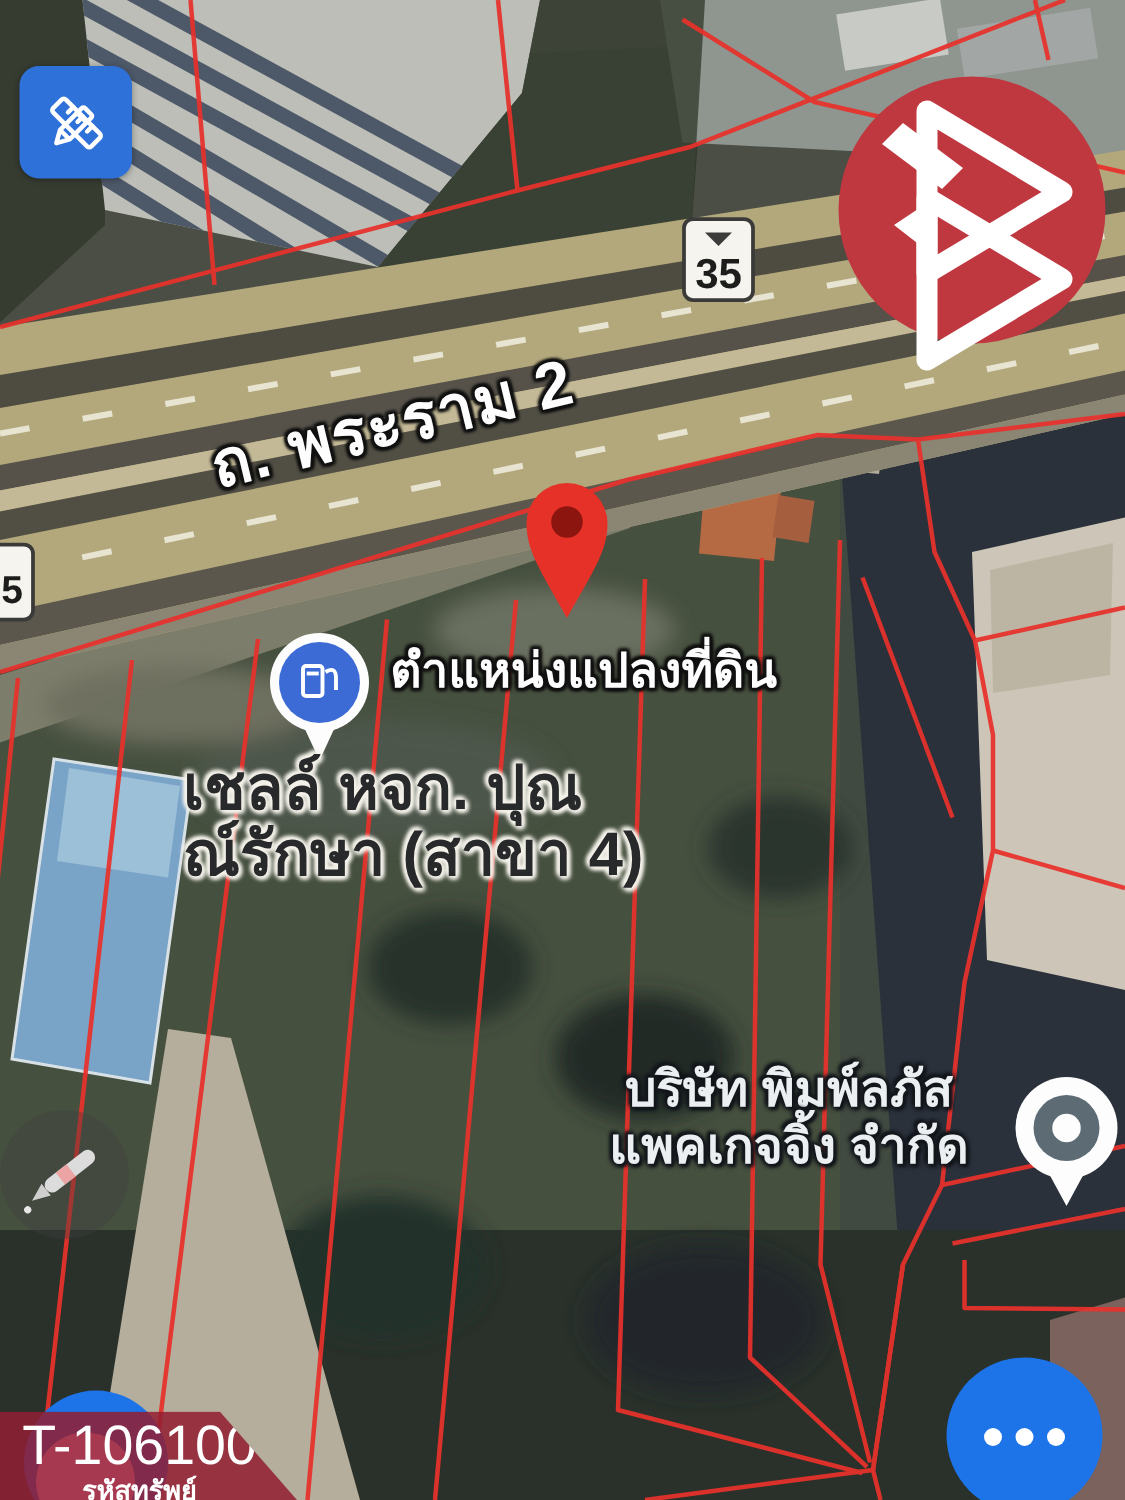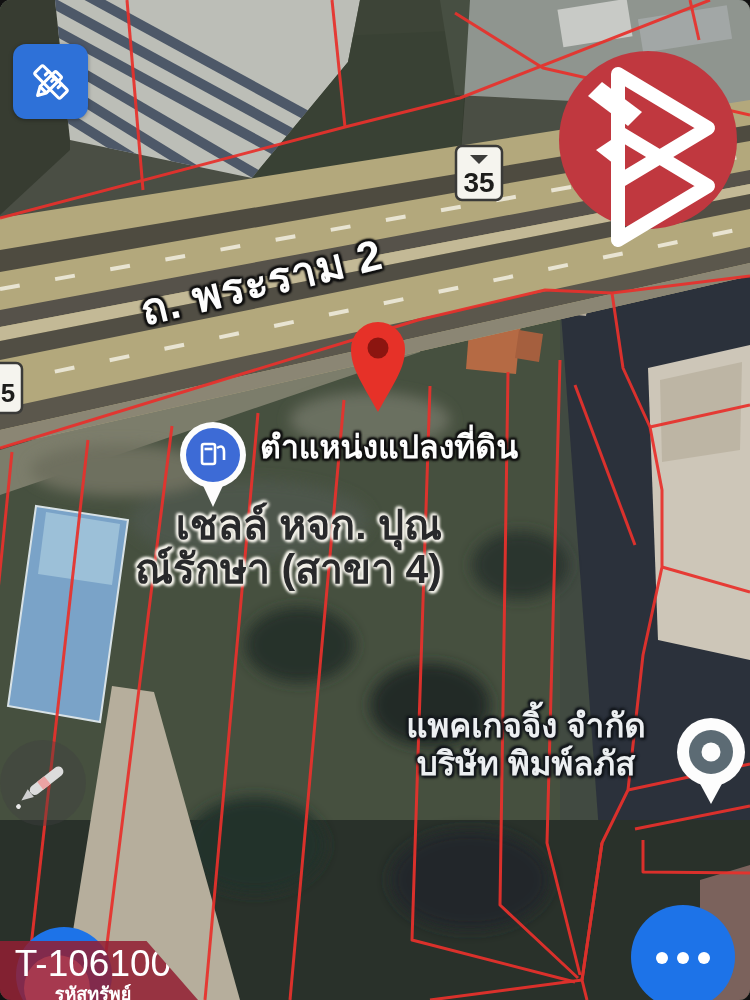--- a/index.html
+++ b/index.html
@@ -1,19 +1,19 @@
 <!DOCTYPE html>
 <html><head>
 <meta charset="utf-8">
 <style>
   html,body{margin:0;padding:0;background:#111;}
   .stage{
     position:relative;width:750px;height:1000px;overflow:hidden;
     font-family:"Liberation Sans","DejaVu Sans",sans-serif;
-    background:#737373;user-select:none;border-radius:11px;
+    background:#737373;user-select:none;
   }
   .stage svg.mapsvg{position:absolute;left:0;top:0;z-index:1;}
   .lbl{position:absolute;z-index:3;font-weight:bold;white-space:nowrap;}
   .outline-black{
     color:#fdfdfd;
     text-shadow:-2px 0 2px #111,2px 0 2px #111,0 -2px 2px #111,0 2px 2px #111,
                 -2px -2px 2px #111,2px 2px 2px #111,-2px 2px 2px #111,2px -2px 2px #111;
   }
   .halo-white{
     color:#28292b;
@@ -21,21 +21,21 @@
                 -2px -2px 3px #f4f2ea,2px 2px 3px #f4f2ea;
   }
   .halo-dark{
     color:#eceff1;
     text-shadow:-2px 0 3px #14181d,2px 0 3px #14181d,0 -2px 3px #14181d,0 2px 3px #14181d,
                 -2px -2px 2px #14181d,2px 2px 2px #14181d;
   }
   .road-label{left:62px;top:296px;width:410px;font-size:43px;letter-spacing:1px;
     transform:rotate(-13.5deg);transform-origin:left center;text-align:center;}
   .pin-caption{left:238px;top:421px;width:280px;font-size:32px;text-align:right;}
-  .shell-label{left:122px;top:504px;width:320px;font-size:41px;line-height:1.07;text-align:right;}
+  .shell-label{left:122px;top:504px;width:320px;font-size:41px;line-height:1.07;text-align:left;}
   .company-label{left:370px;top:707px;width:312px;font-size:33px;line-height:1.14;text-align:center;}
 
   .tool-btn{
     position:absolute;left:13px;top:44px;width:75px;height:75px;border-radius:13px;
     background:#2e71d8;z-index:4;display:flex;align-items:center;justify-content:center;
     box-shadow:0 1px 4px rgba(0,0,0,.35);
   }
   .fab{position:absolute;border-radius:50%;z-index:4;}
   .fab-pencil{left:0px;top:740px;width:86px;height:86px;background:rgba(62,62,62,.38);}
   .fab-blue-left{left:16px;top:927px;width:96px;height:96px;background:#1d73e8;z-index:4;}
@@ -214,22 +214,22 @@
   <div class="lbl outline-black road-label">ถ. พระราม 2</div>
 
   <div class="lbl outline-black pin-caption">ตำแหน่งแปลงที่ดิน</div>
 
   <div class="lbl halo-white shell-label">
     <div>เชลล์ หจก. ปุณ</div>
     <div>ณ์รักษา (สาขา 4)</div>
   </div>
 
   <div class="lbl halo-dark company-label">
+    <div>บริษัท พิมพ์ลภัส</div>
     <div>แพคเกจจิ้ง จำกัด</div>
-    <div>บริษัท พิมพ์ลภัส</div>
   </div>
 
   <div class="tool-btn">
     <svg width="48" height="48" viewBox="0 0 48 48" fill="none" stroke="#fff" stroke-width="3" stroke-linejoin="round" stroke-linecap="round">
       <g transform="rotate(45 24 24)">
         <rect x="6" y="18" width="36" height="12" rx="2"></rect>
         <line x1="15" y1="18" x2="15" y2="23"></line>
         <line x1="24" y1="18" x2="24" y2="23"></line>
         <line x1="33" y1="18" x2="33" y2="23"></line>
       </g>

